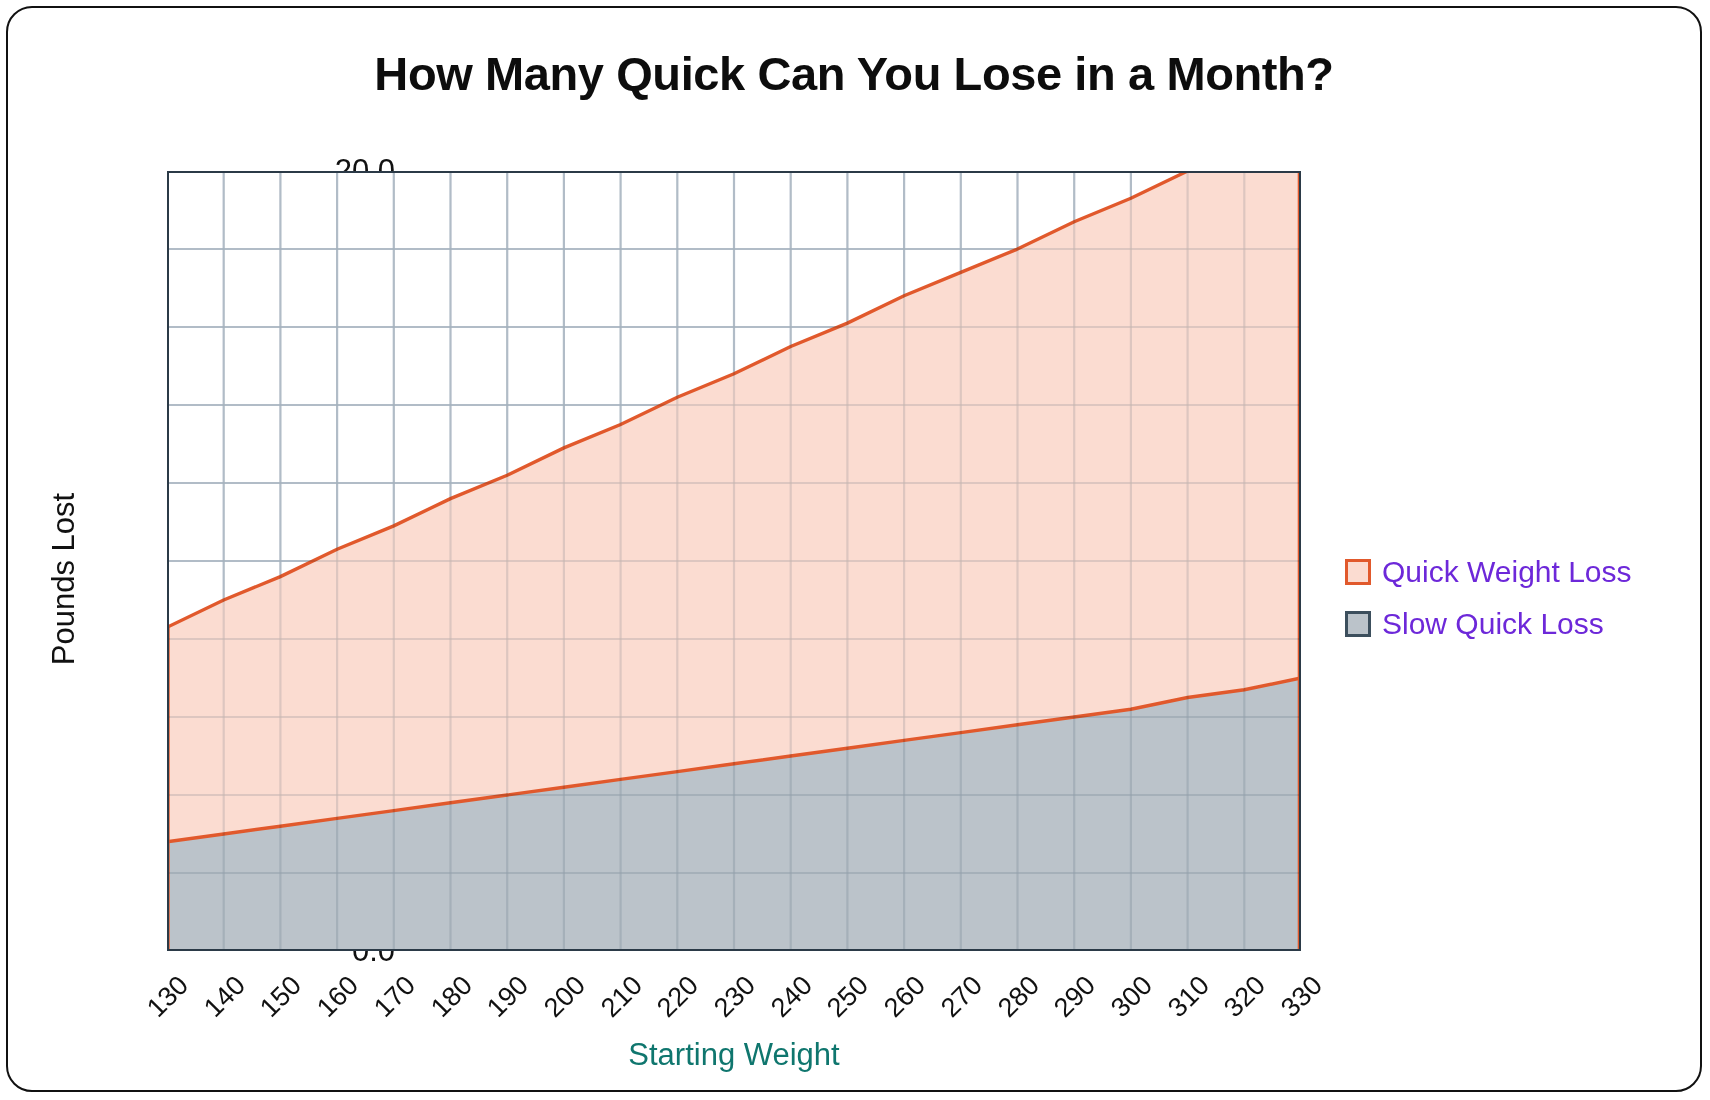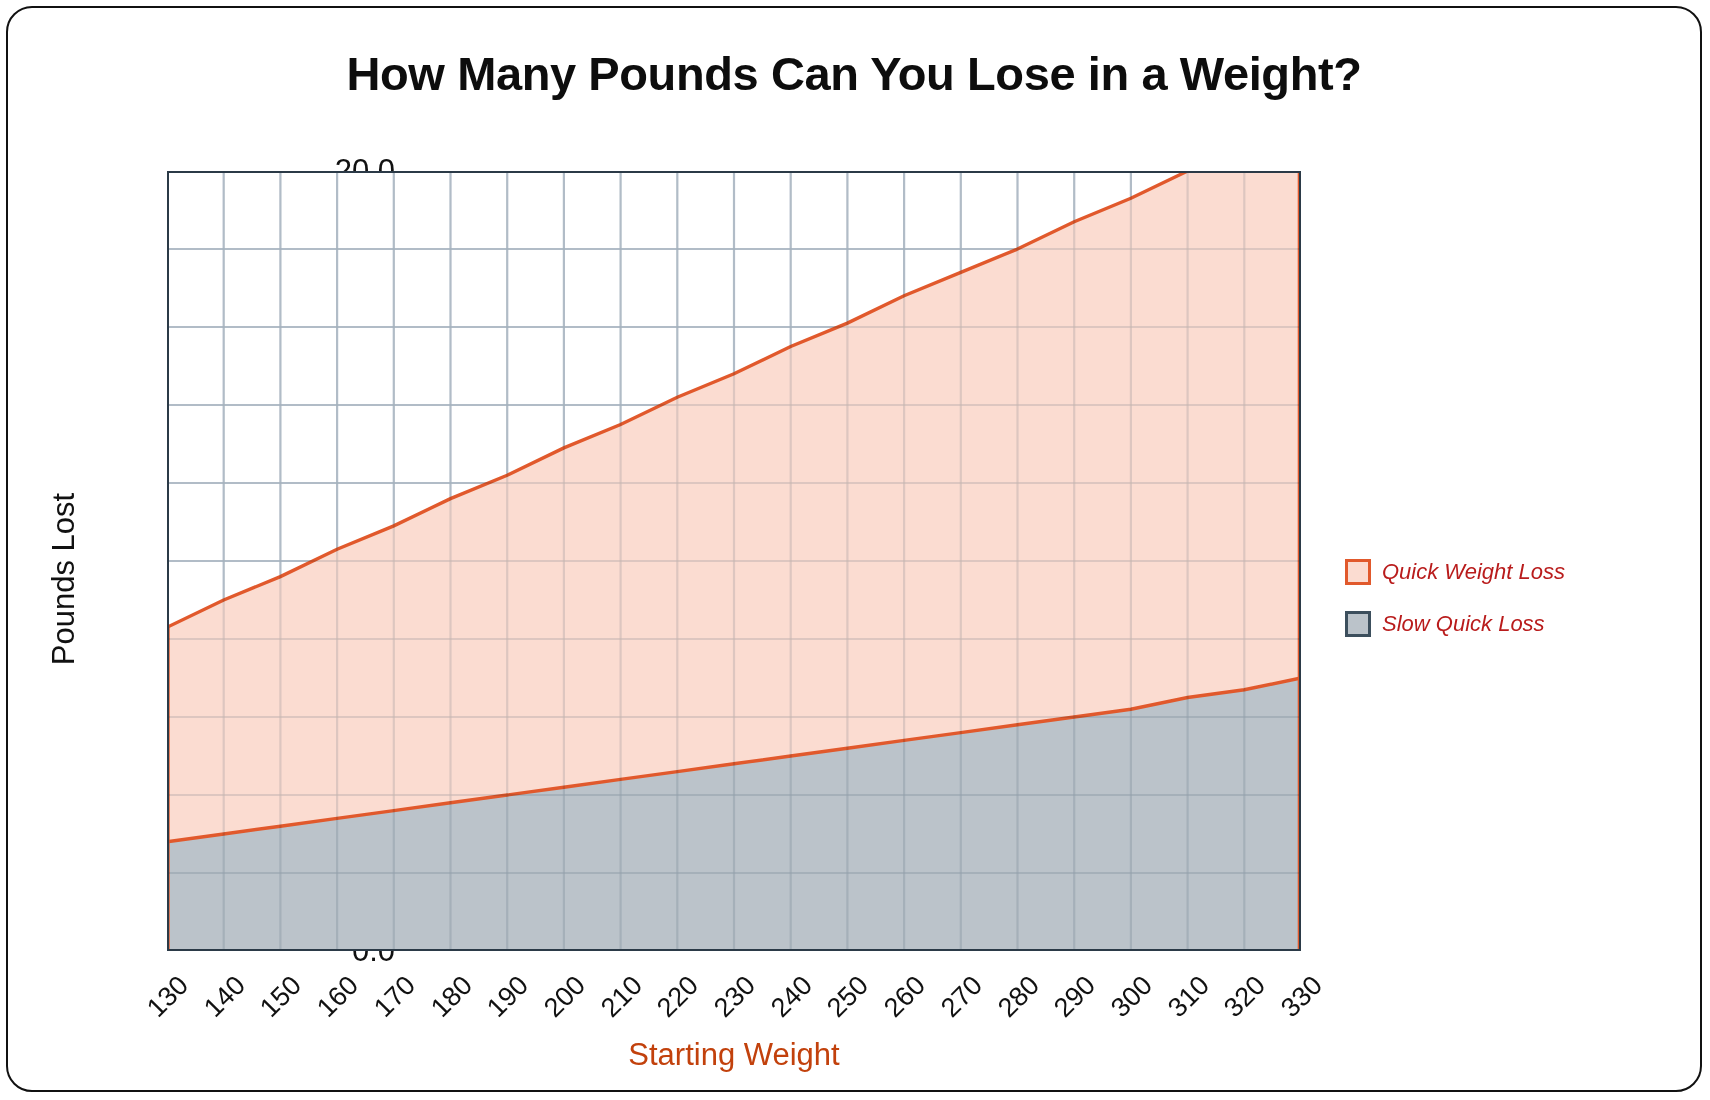--- a/index.html
+++ b/index.html
@@ -87,21 +87,21 @@
     transform: rotate(-90deg);
     transform-origin: center center;
     white-space: nowrap;
   }
   #xlabel {
     position: absolute;
     left: 159px; width: 1134px;
     top: 1029px;
     text-align: center;
     font-size: 31px;
-    color: #c2410c;
+    color: #0f766e;
     white-space: nowrap;
   }
   
   #legend {
     position: absolute;
     left: 1337px;
     top: 538px;
     width: 350px;
   }
   .legend-row {
@@ -109,32 +109,31 @@
     align-items: center;
     height: 52px;
   }
   .swatch {
     width: 26px; height: 26px;
     box-sizing: border-box;
     margin-right: 11px;
     flex: 0 0 auto;
   }
   .legend-label {
-    font-size: 22px;
-    color: #b91c1c;
-    white-space: nowrap;
-    font-style: italic;
+    font-size: 30px;
+    color: #6d28d9;
+    white-space: nowrap;
   }
 </style>
 </head>
 <body>
 
 <div id="frame">
 
-  <div id="title">How Many Pounds Can You Lose in a Weight?</div>
+  <div id="title">How Many Quick Can You Lose in a Month?</div>
 
   <div id="ylabel">Pounds Lost</div>
 
   <div id="yticks-host">
       <div class="ytick" style="top: 943px;">0.0</div>
       <div class="ytick" style="top: 865px;">2.0</div>
       <div class="ytick" style="top: 787px;">4.0</div>
       <div class="ytick" style="top: 709px;">6.0</div>
       <div class="ytick" style="top: 631px;">8.0</div>
       <div class="ytick" style="top: 553px;">10.0</div>

